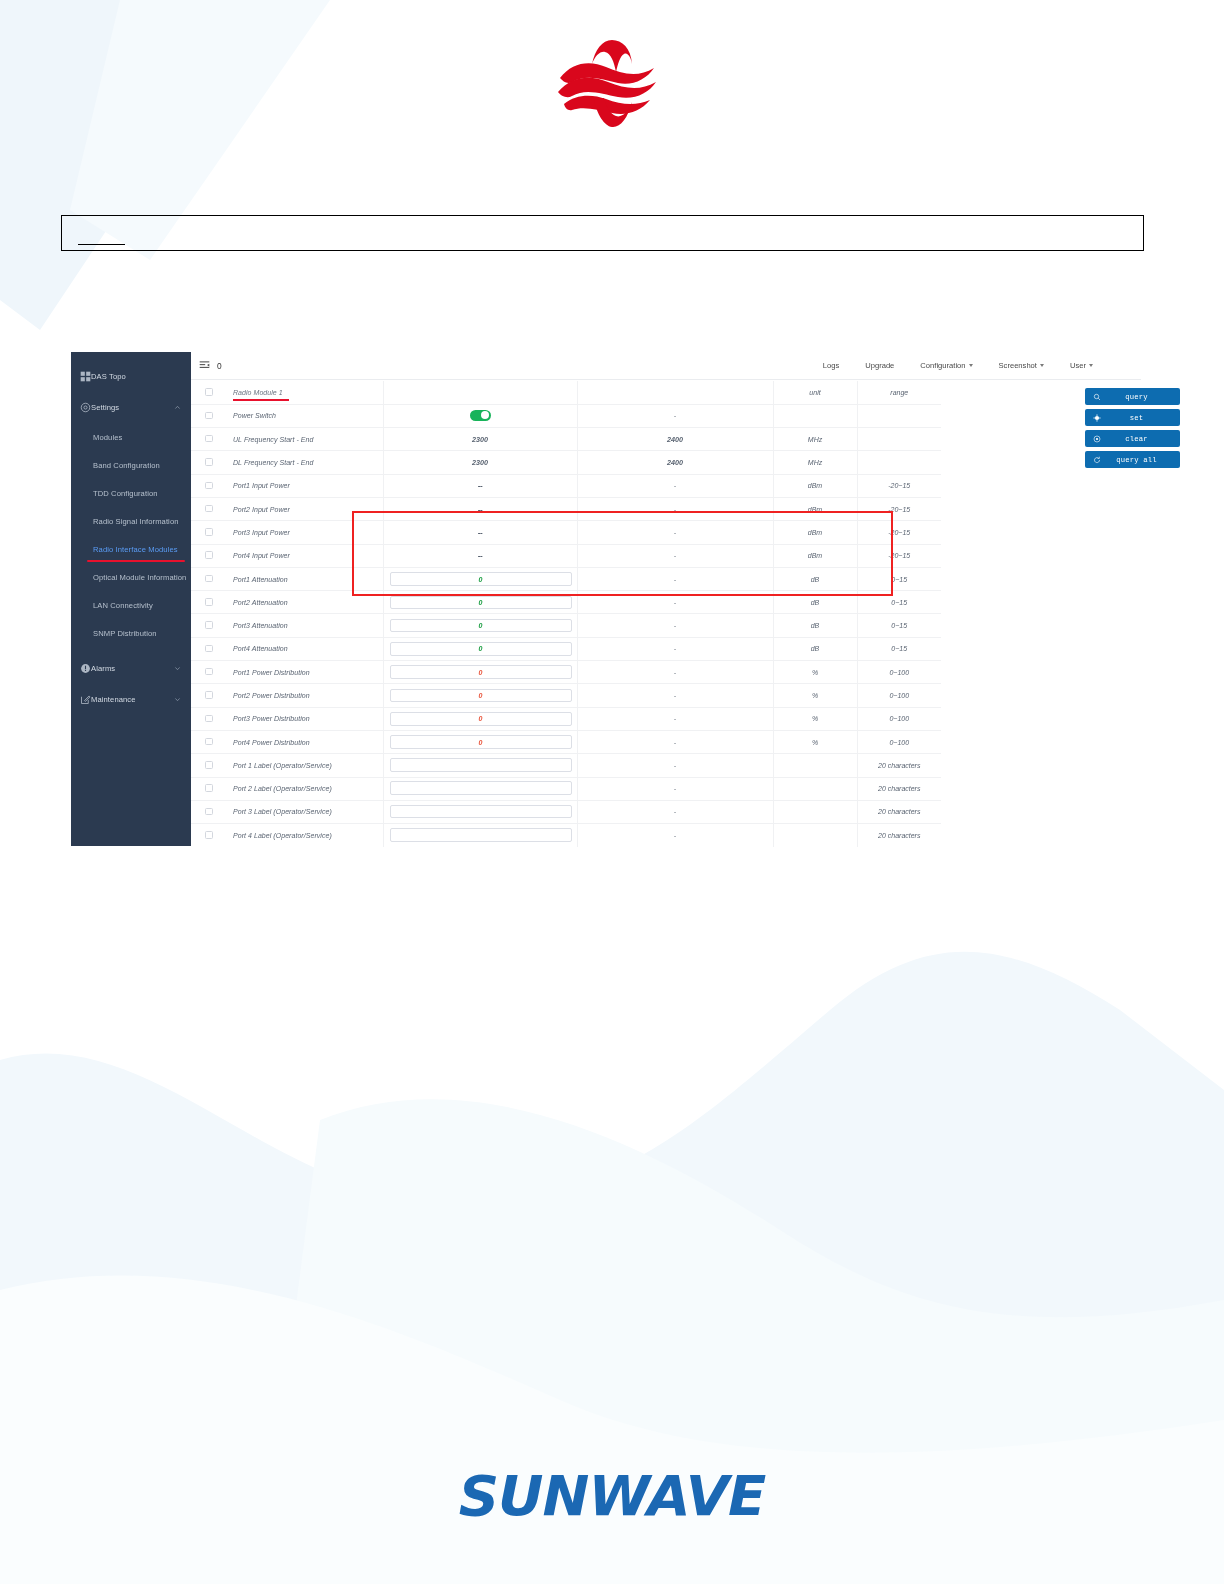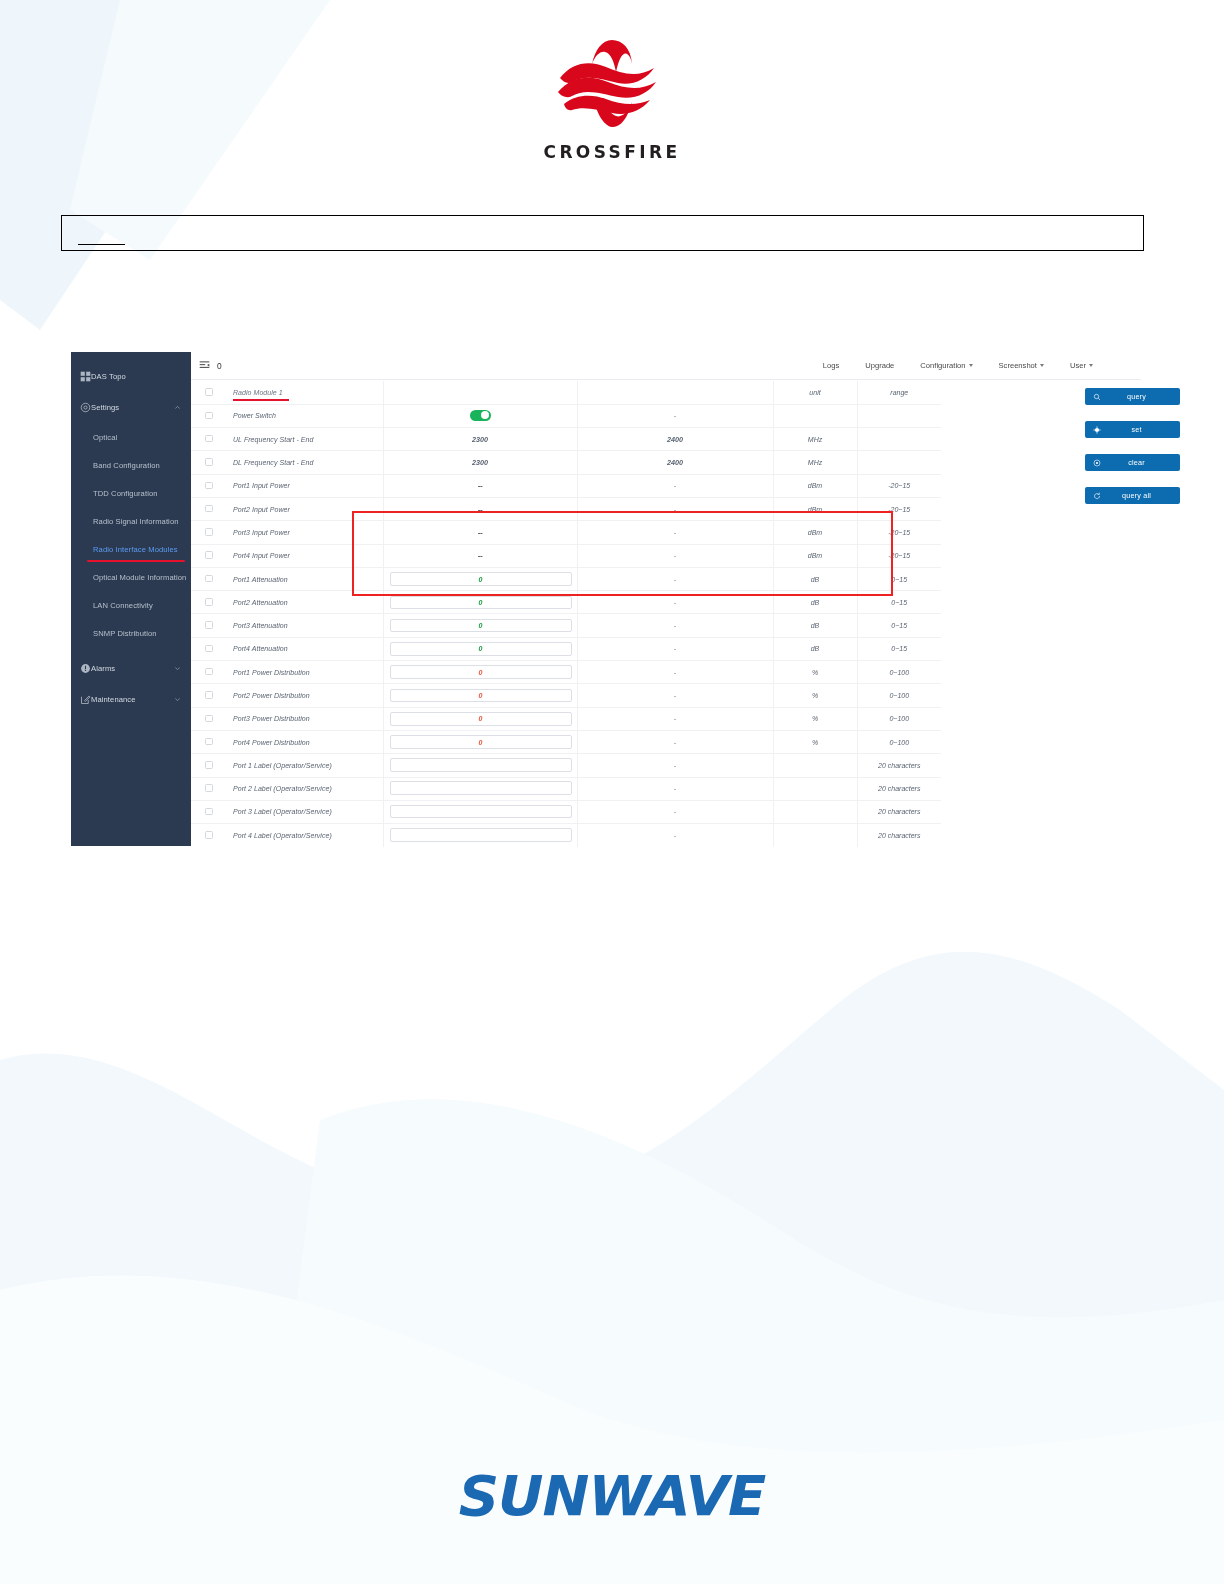--- a/index.html
+++ b/index.html
@@ -117,22 +117,22 @@
   
   .hl-rect {
     position:absolute; left:161px; top:130px; width:541px; height:85px;
     border:2.4px solid #ef2121; z-index:9; pointer-events:none;
   }
 
   
   .actions { position:absolute; left:894px; top:36px; width:95px; }
   .act-btn {
     height:17px; background:#0d6cb0; color:#fff; border-radius:2px;
-    display:flex; align-items:center; margin-bottom:16px; font-size:7.2px;
-    padding-left:8px; position:relative;
+    display:flex; align-items:center; margin-bottom:4px; font-size:7.2px;
+    padding-left:8px; position:relative;font-family:Liberation Mono, monospace;
   }
   .act-btn .ai { width:8px; height:8px; flex:0 0 8px; }
   .act-btn .al { flex:1; text-align:center; padding-right:8px; letter-spacing:.2px; }
 
   
   .footer-logo { position:absolute; left:0; right:0; top:1465px; text-align:center; z-index:2; }
   .footer-logo svg { display:block; margin:0 auto; }
 </style>
 </head>
 <body>
@@ -156,21 +156,20 @@
 <div class="doc-logo">
   <svg width="140" height="100" viewBox="0 0 140 100" xmlns="http://www.w3.org/2000/svg">
     <g fill="#d9071c">
       <path d="M70 6 C60 6 53 16 50 30 C53 22 58 17 63 18 C69 19 72 28 74 38 C76 30 78 22 82 20 C86 18 89 24 90 30 C89 14 80 6 70 6 Z"></path>
       <path d="M18 44 C30 28 48 26 64 33 C80 40 96 44 112 34 C104 46 90 52 76 49 C60 45 44 40 30 48 C25 51 21 47 18 44 Z"></path>
       <path d="M16 58 C30 42 48 41 66 48 C84 55 98 57 114 48 C106 60 92 66 76 63 C60 60 44 54 30 62 C25 65 19 62 16 58 Z"></path>
       <path d="M22 70 C34 60 50 60 64 65 C80 71 94 72 108 66 C98 78 84 82 70 79 C56 76 42 72 30 76 C26 77 23 74 22 70 Z"></path>
       <path d="M52 66 C55 80 62 92 70 93 C78 94 86 84 90 68 C86 78 80 84 74 82 C68 80 64 72 62 64 Z"></path>
     </g>
   </svg>
-  <div class="doc-logo-word">CROSSFIRE</div>
 </div>
 
 <div class="title-box">
   <span class="rule"></span>
   <span></span>
 </div>
 
 <div class="app">
 
   <div class="sidebar">
@@ -191,21 +190,21 @@
           <circle cx="8" cy="8" r="6.2" fill="none" stroke="#c3ccd8" stroke-width="1.2"></circle>
           <circle cx="8" cy="8" r="2.3" fill="none" stroke="#c3ccd8" stroke-width="1.2"></circle>
         </svg>
         <span>Settings</span>
         <svg class="chev" viewBox="0 0 10 10">
           <path d="M2 6.5 L5 3.3 L8 6.5" fill="none" stroke="#a7b3c2" stroke-width="1.2"></path>
         </svg>
       </div>
 
       <div class="nav-sub">
-        <span>Optical</span>
+        <span>Modules</span>
       </div>
       <div class="nav-sub">
         <span>Band Configuration</span>
       </div>
       <div class="nav-sub">
         <span>TDD Configuration</span>
       </div>
       <div class="nav-sub">
         <span>Radio Signal Information</span>
       </div>

